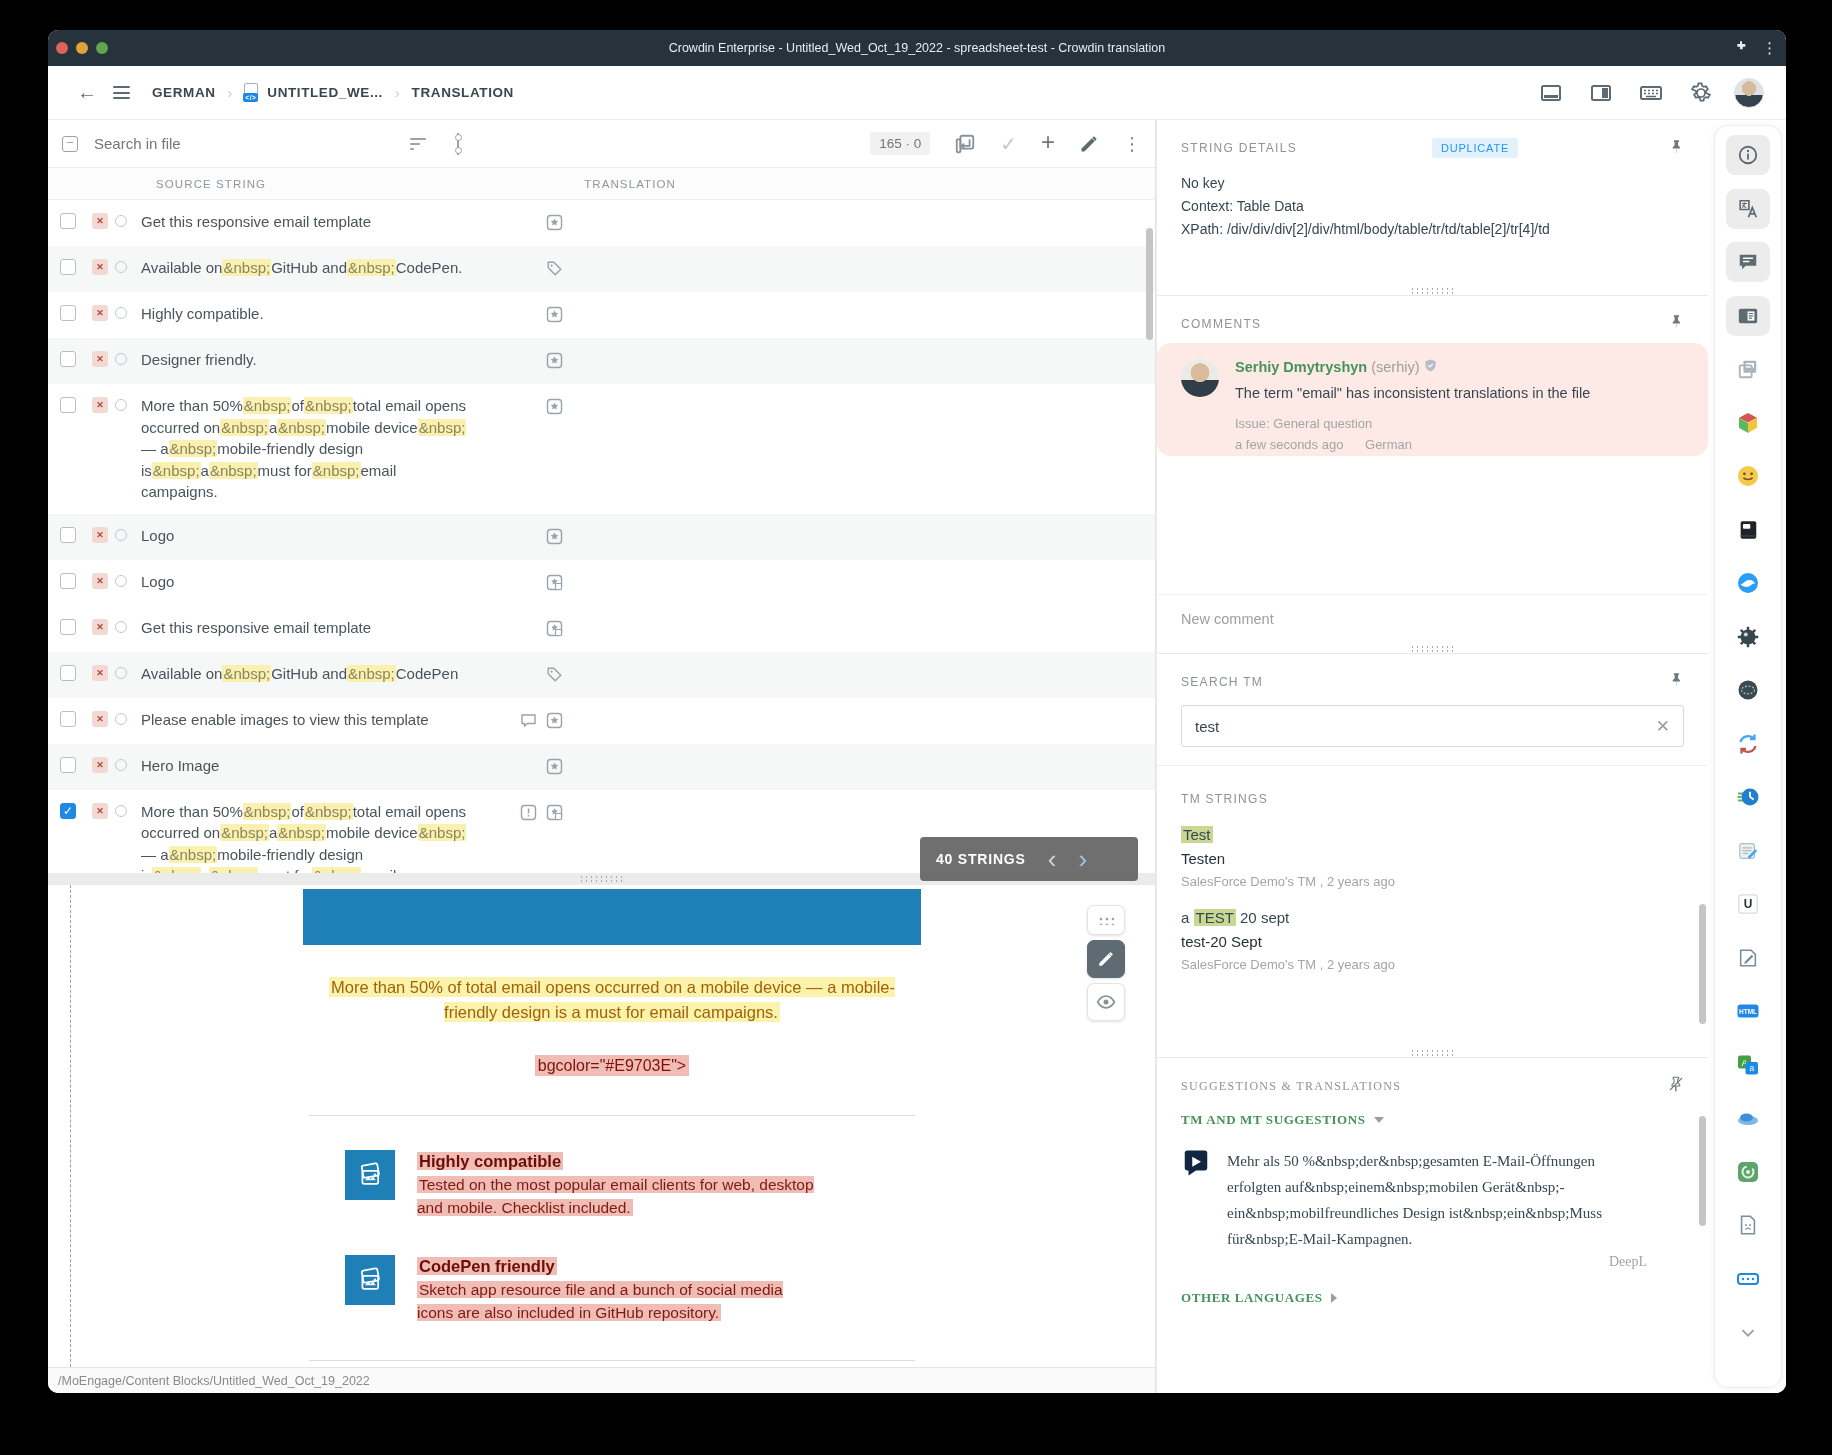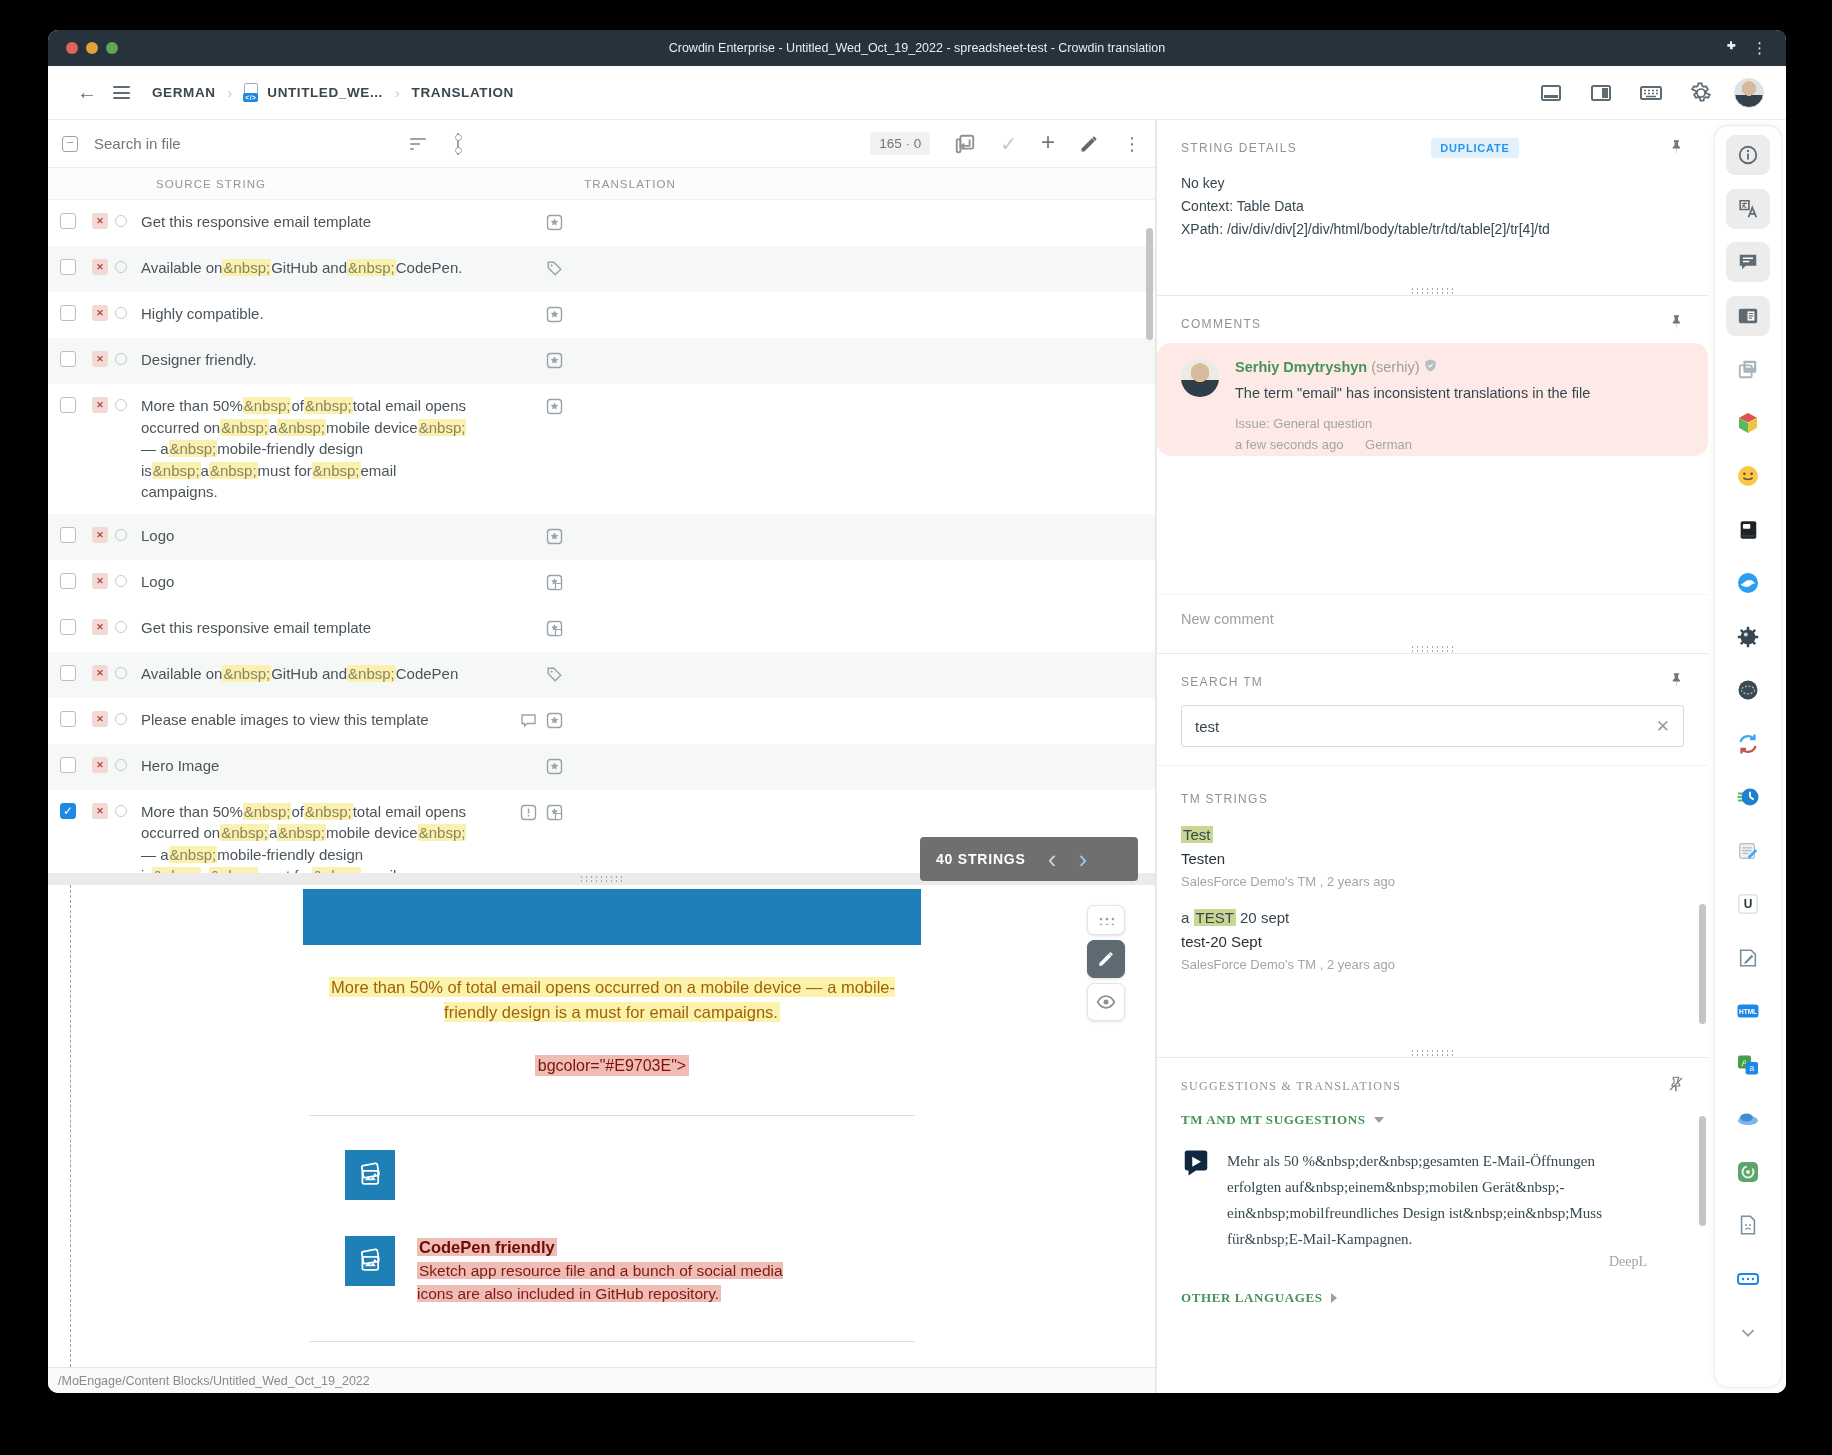--- a/index.html
+++ b/index.html
@@ -1,20 +1,20 @@
 <!DOCTYPE html>
 <html><head>
 <meta charset="utf-8">
 <style>
   * { margin:0; padding:0; box-sizing:border-box; }
   html,body { width:1832px; height:1455px; background:#000; font-family:"Liberation Sans", sans-serif; overflow:hidden; }
   .window { position:absolute; left:48px; top:30px; width:1738px; height:1363px; background:#fff; border-radius:10px; overflow:hidden; display:flex; flex-direction:column; }
 
   
-  .titlebar { height:36px; background:#26323c; display:flex; align-items:center; padding:0 18px; flex:none; position:relative; }
+  .titlebar { height:36px; background:#26323c; display:flex; align-items:center; padding:0 8px; flex:none; position:relative; }
   .lights { display:flex; gap:8px; }
   .light { width:12px; height:12px; border-radius:50%; }
   .titlebar-title { position:absolute; left:0; right:0; text-align:center; color:#e9edf0; font-size:12.5px; pointer-events:none; }
   .titlebar-right { margin-left:auto; display:flex; align-items:center; gap:14px; z-index:2; }
 
   
   .header { height:54px; background:#fff; display:flex; align-items:center; padding:0 22px; flex:none; border-bottom:1px solid #ececec; }
   .hbtn { width:34px; height:34px; display:flex; align-items:center; justify-content:center; color:#5f6b73; font-size:20px; cursor:pointer; }
   .burger { display:flex; flex-direction:column; gap:3.5px; }
   .burger i { width:17px; height:2px; background:#5f6b73; border-radius:1px; }
@@ -100,21 +100,21 @@
   .grid-dots { width:16px; height:9px; background-image:radial-gradient(#9aa3a9 1.5px, rgba(0,0,0,0) 1.6px); background-size:6px 6px; }
 
   
   .footer { height:26px; flex:none; background:#fafafa; border-top:1px solid #e6e6e6; display:flex; align-items:center; padding:0 10px; font-size:12.5px; color:#8a8a8a; }
 
   
   .section { position:relative; }
   .sec-head { display:flex; align-items:center; padding:18px 24px 10px; }
   .sec-title { font-size:12px; color:#8d9398; letter-spacing:1.3px; }
   .pin { margin-left:auto; cursor:pointer; }
-  .badge { margin-left:auto; margin-right:16px; background:#e3f1fd; color:#2196f3; font-size:11px; font-weight:bold; letter-spacing:.8px; padding:4px 9px; border-radius:3px; }
+  .badge { margin-left:auto; margin-right:16px; background:#e3f1fd; color:#2196f3; font-size:11px; font-weight:normal; letter-spacing:.8px; padding:4px 9px; border-radius:3px; }
   .details-lines { padding:4px 24px 14px; font-size:14px; color:#37474f; line-height:23px; }
   .comment-block { background:#fdeae7; padding:16px 24px 4px; display:flex; gap:16px;border-radius:14px; }
   .c-avatar { width:38px; height:38px; border-radius:50%; flex:none; background:
       radial-gradient(circle at 50% 36%, #d8bb9d 0 30%, rgba(0,0,0,0) 31%),
       linear-gradient(#eceae6 56%, #2f3e49 56%); }
   .c-name { font-size:14.5px; }
   .c-name .nm { color:#45935a; font-weight:bold; }
   .c-name .un { color:#9e9e9e; }
   .c-text { margin-top:8px; font-size:14.5px; color:#37474f; line-height:21px; }
   .c-issue { margin-top:12px; font-size:13px; color:#a5a5a5; }
@@ -432,20 +432,24 @@
           <div class="features" id="features">
               <div class="feature">
                 <div class="f-icon" style="background: rgb(31, 127, 183);">
                   <svg width="28" height="28" viewBox="0 0 24 24">
                     <rect x="5.5" y="3" width="13.5" height="10.5" rx="1.5" fill="none" stroke="#fff" stroke-width="1.5" transform="rotate(-10 12 8)"></rect>
                     <rect x="5.5" y="8.5" width="13.5" height="11" rx="1.5" fill="none" stroke="#fff" stroke-width="1.5"></rect>
                     <path d="M7.5 16.5l3-3 2 2 2.2-2.2 2.3 3.2z" fill="#fff"></path>
                     <circle cx="16.2" cy="11.8" r="1" fill="#fff"></circle>
                   </svg>
                 </div>
+                <div class="f-text">
+                  <div><span class="f-title">Highly compatible</span></div>
+                  <div><span class="f-body">Tested on the most popular email clients for web, desktop and mobile. Checklist included.</span></div>
+                </div>
               </div>
               <div class="feature">
                 <div class="f-icon" style="background: rgb(31, 127, 183);">
                   <svg width="28" height="28" viewBox="0 0 24 24">
                     <rect x="5.5" y="3" width="13.5" height="10.5" rx="1.5" fill="none" stroke="#fff" stroke-width="1.5" transform="rotate(-10 12 8)"></rect>
                     <rect x="5.5" y="8.5" width="13.5" height="11" rx="1.5" fill="none" stroke="#fff" stroke-width="1.5"></rect>
                     <path d="M7.5 16.5l3-3 2 2 2.2-2.2 2.3 3.2z" fill="#fff"></path>
                     <circle cx="16.2" cy="11.8" r="1" fill="#fff"></circle>
                   </svg>
                 </div>

